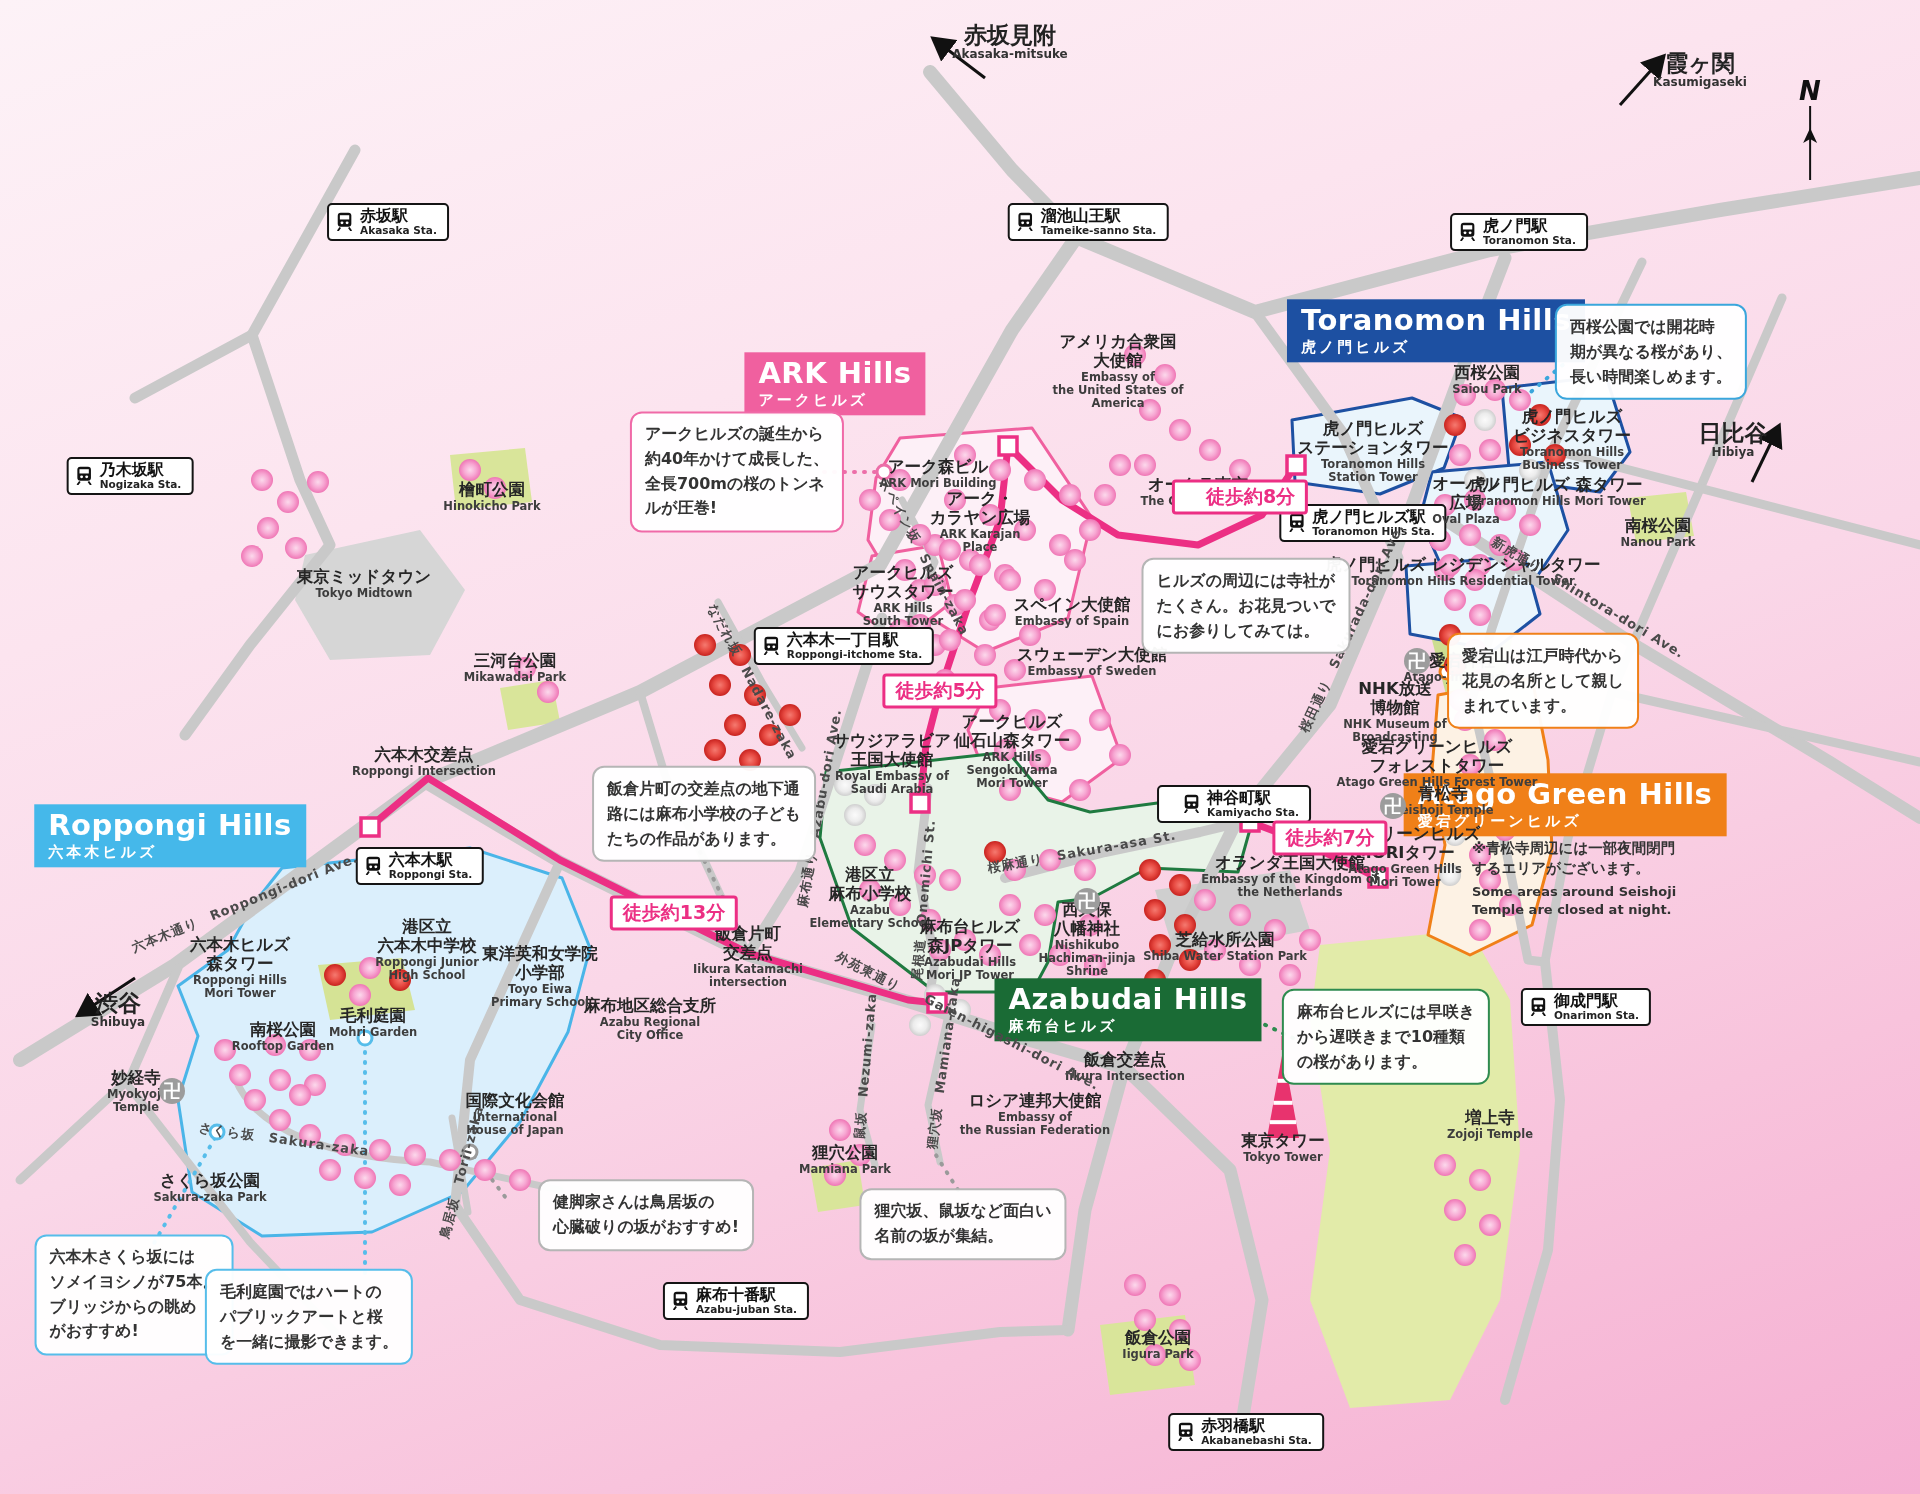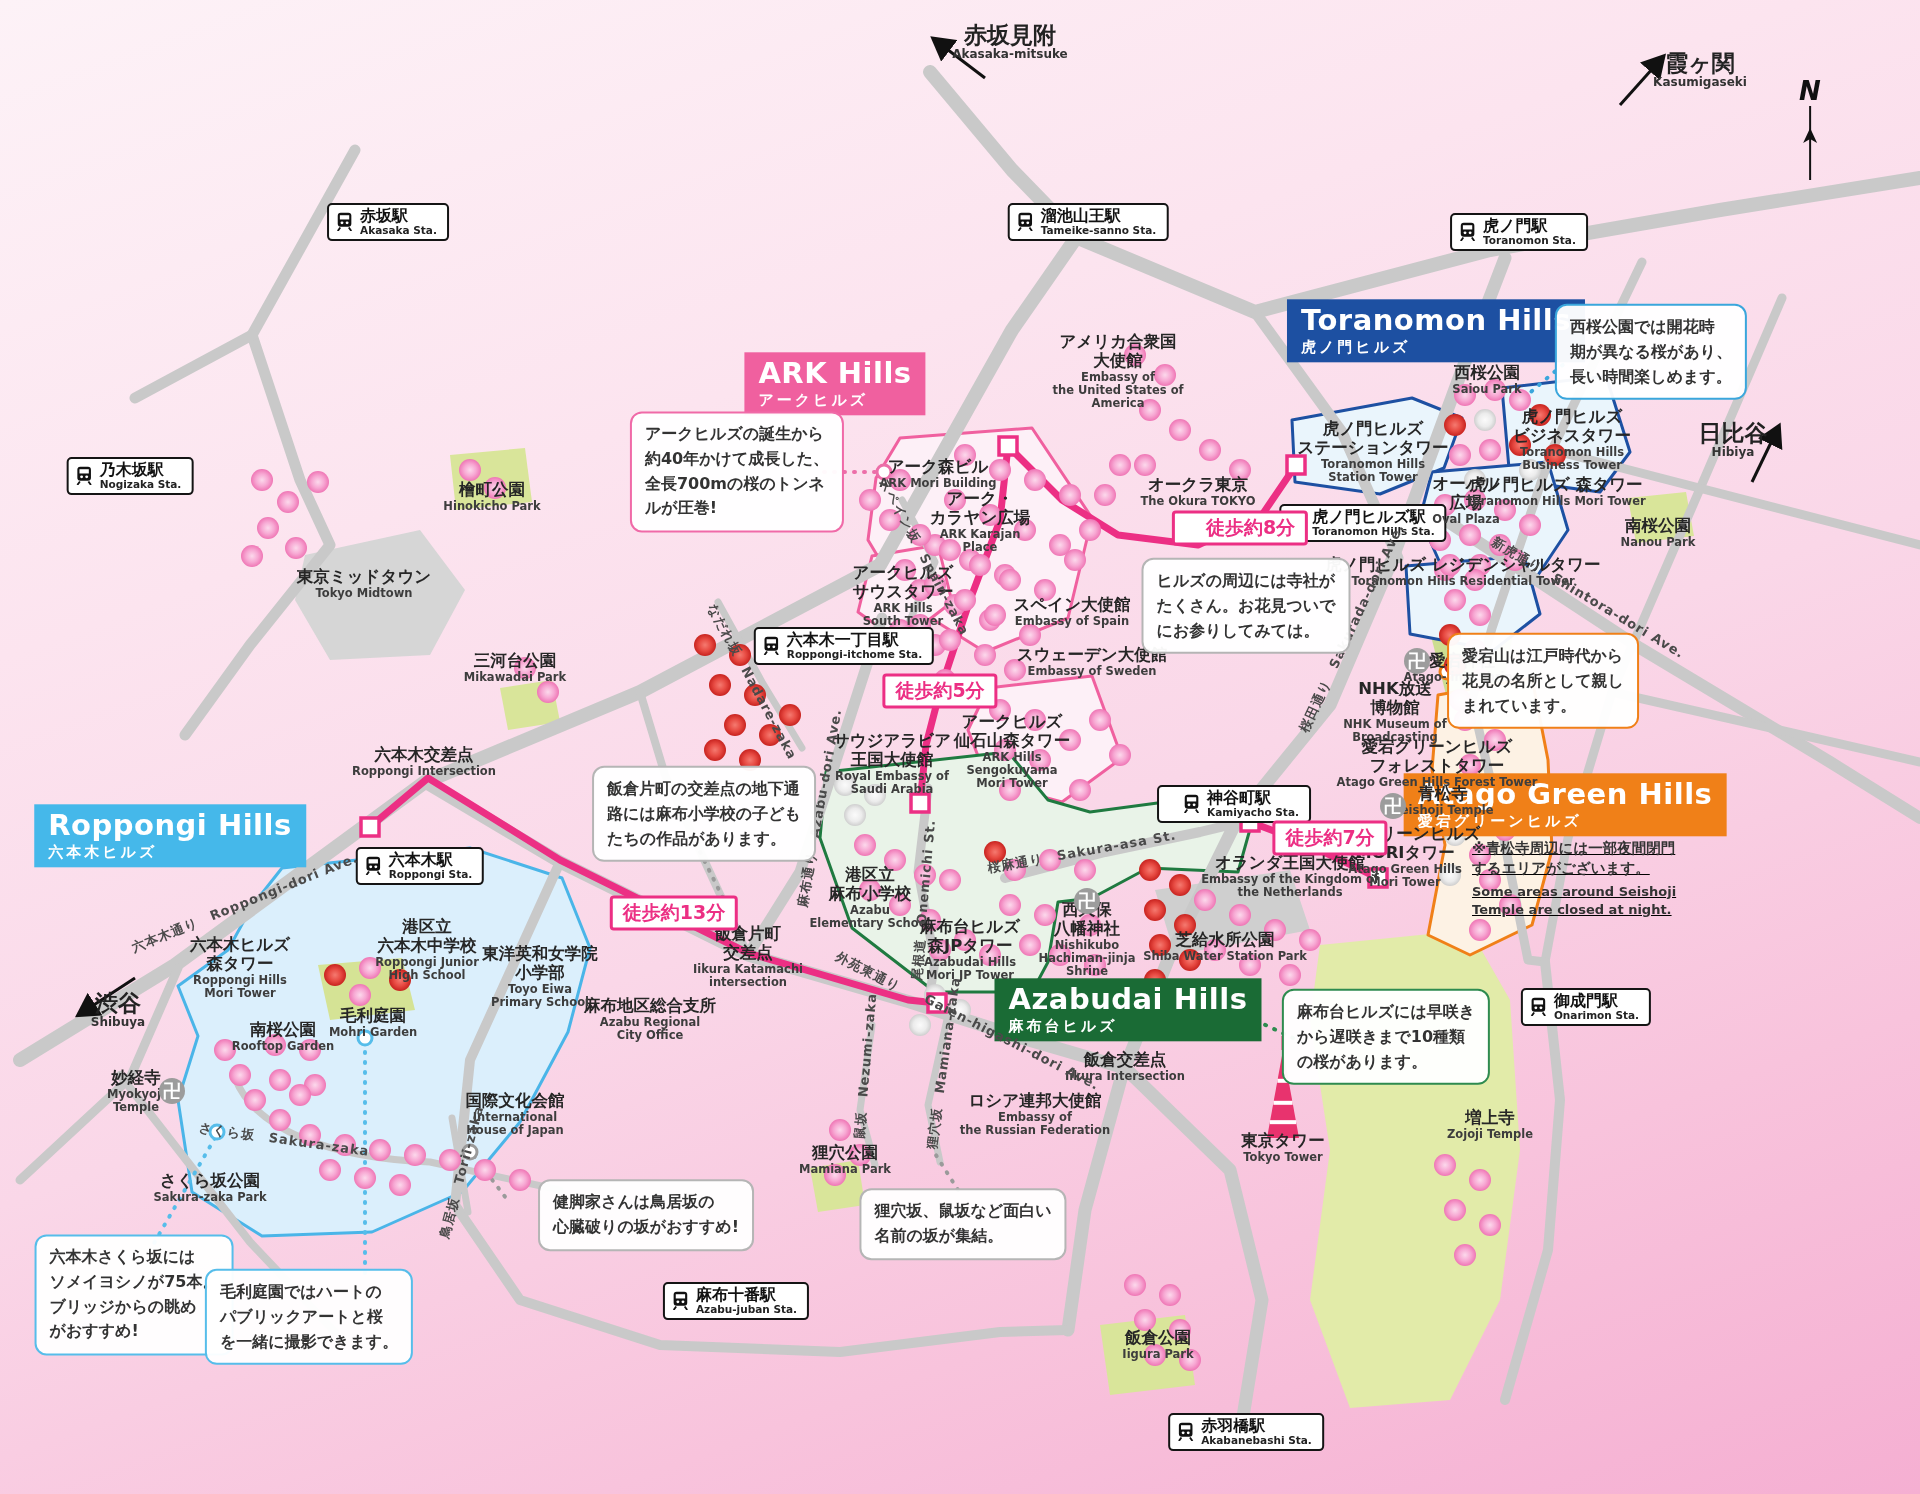--- a/index.html
+++ b/index.html
@@ -22,21 +22,21 @@
   .badge{background:#fff;border:3px solid #ec2f84;color:#ec2f84;font-weight:bold;
     font-size:19px;padding:1px 10px 2px 10px;border-radius:4px;white-space:nowrap;}
   .callout{background:rgba(255,255,255,.96);border-radius:12px;padding:9px 13px;
     font-weight:bold;font-size:16px;color:#333;line-height:1.55;white-space:nowrap;}
   .street{font-weight:bold;font-size:13px;color:#4a4a4a;white-space:nowrap;letter-spacing:1px;}
   .arrowlab{text-align:center;white-space:nowrap;line-height:1.15;}
   .arrowlab .jp{font-weight:bold;font-size:23px;color:#222;}
   .arrowlab .en{font-weight:bold;font-size:12px;color:#333;}
   .manji{display:flex;align-items:center;justify-content:center;width:26px;height:26px;
     border-radius:50%;background:#9c9c9c;color:#fff;font-size:18px;font-weight:bold;}
-  .atago-note{width:215px;white-space:normal;line-height:1.4;transform:translate(0,0);text-decoration:underline;}
+  .atago-note{width:215px;white-space:normal;line-height:1.4;transform:translate(0,0);}
   .atago-note .jp{font-weight:bold;font-size:14.5px;color:#333;}
   .atago-note .en{font-weight:bold;font-size:13px;color:#333;margin-top:4px;}
   .compass{display:flex;flex-direction:column;align-items:center;color:#111;}
   .compass .n{font-size:26px;font-weight:bold;font-style:italic;}
 </style>
 </head>
 <body>
 
 <div id="stage">
   <svg id="map-svg" viewBox="0 0 1920 1494">
@@ -938,21 +938,21 @@
       <div class="abs street" style="left: 924px; top: 900px; transform: translate(-50%, -50%) rotate(-85deg);">尾根道　Onemichi St.</div>
       <div class="abs street" style="left: 1082px; top: 852px; transform: translate(-50%, -50%) rotate(-10deg);">桜麻通り　Sakura-asa St.</div>
       <div class="abs street" style="left: 868px; top: 972px; transform: translate(-50%, -50%) rotate(27deg);">外苑東通り</div>
       <div class="abs street" style="left: 1012px; top: 1042px; transform: translate(-50%, -50%) rotate(27deg);">Gaien-higashi-dori Ave.</div>
       <div class="abs street" style="left: 1352px; top: 628px; transform: translate(-50%, -50%) rotate(-65deg);">桜田通り　Sakurada-dori Ave.</div>
       <div class="abs street" style="left: 1588px; top: 598px; transform: translate(-50%, -50%) rotate(31deg);">新虎通り　Shintora-dori Ave.</div>
       <div class="abs street" style="left: 284px; top: 1140px; transform: translate(-50%, -50%) rotate(8deg);">さくら坂　Sakura-zaka</div>
       <div class="abs street" style="left: 462px; top: 1172px; transform: translate(-50%, -50%) rotate(-75deg);">鳥居坂　Torii-zaka</div>
       <div class="abs street" style="left: 944px; top: 1063px; transform: translate(-50%, -50%) rotate(-82deg);">狸穴坂　Mamiana-zaka</div>
       <div class="abs street" style="left: 866px; top: 1066px; transform: translate(-50%, -50%) rotate(-85deg);">鼠坂　Nezumi-zaka</div>
-      <div class="abs badge" style="left: 1240px; top: 528px; padding-left: 31px;">徒歩約8分</div>
+      <div class="abs badge" style="left: 1240px; top: 497px; padding-left: 31px;">徒歩約8分</div>
       <div class="abs badge" style="left: 940px; top: 691px;">徒歩約5分</div>
       <div class="abs badge" style="left: 660px; top: 913px; margin-left: 14px;">徒歩約13分</div>
       <div class="abs badge" style="left: 1330px; top: 838px;">徒歩約7分</div>
       <div class="abs callout" style="left: 737px; top: 472px; border: 2.5px solid rgb(240, 106, 168);">
         <div>アークヒルズの誕生から</div>
         <div>約40年かけて成長した、</div>
         <div>全長700mの桜のトンネ</div>
         <div>ルが圧巻!</div>
       </div>
       <div class="abs callout" style="left: 1651px; top: 352px; border: 2.5px solid rgb(58, 166, 220);">

